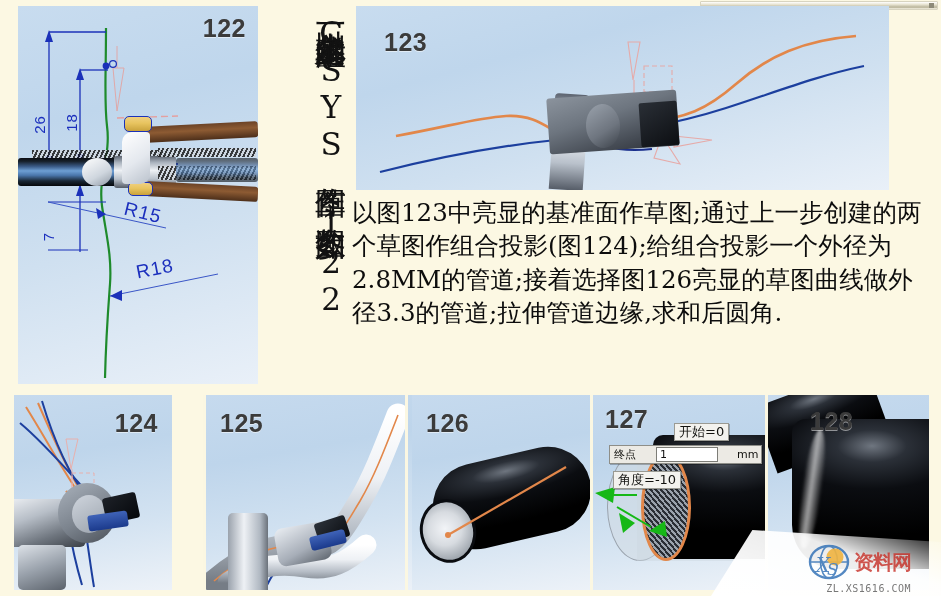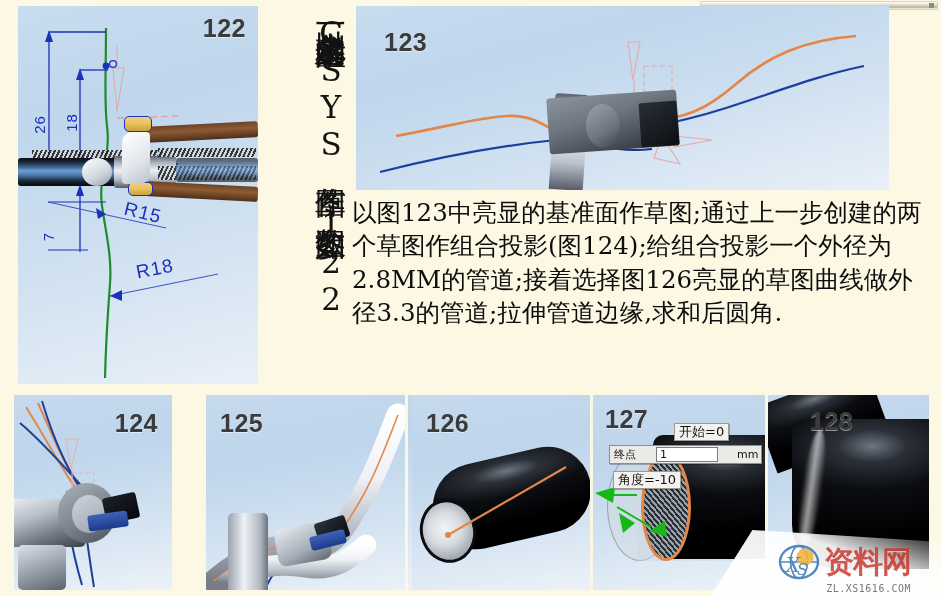--- a/index.html
+++ b/index.html
@@ -208,21 +208,21 @@
   #watermark {
     position:absolute; right:30px; bottom:2px;
     z-index:55; opacity:.82;
     display:flex; flex-direction:column; align-items:flex-end;
   }
   #watermark .wm-main {
     display:flex; align-items:center;
   }
   #watermark .wm-cn {
     font-family:"DejaVu Sans","Liberation Sans",sans-serif;
-    font-size:30px; font-weight:bold; color:#c8342c;
+    font-size:20px; font-weight:bold; color:#c8342c;
     letter-spacing:-1px; line-height:30px;
     text-shadow:0 1px 1px rgba(255,255,255,.6);
   }
   #watermark .wm-url {
     font-family:"DejaVu Sans Mono","Liberation Mono",monospace;
     font-size:10px; color:#5a5a5a; letter-spacing:0.5px;
     margin-top:1px;
   }
   .wm-globe { width:44px; height:40px; margin-right:2px; }
 

